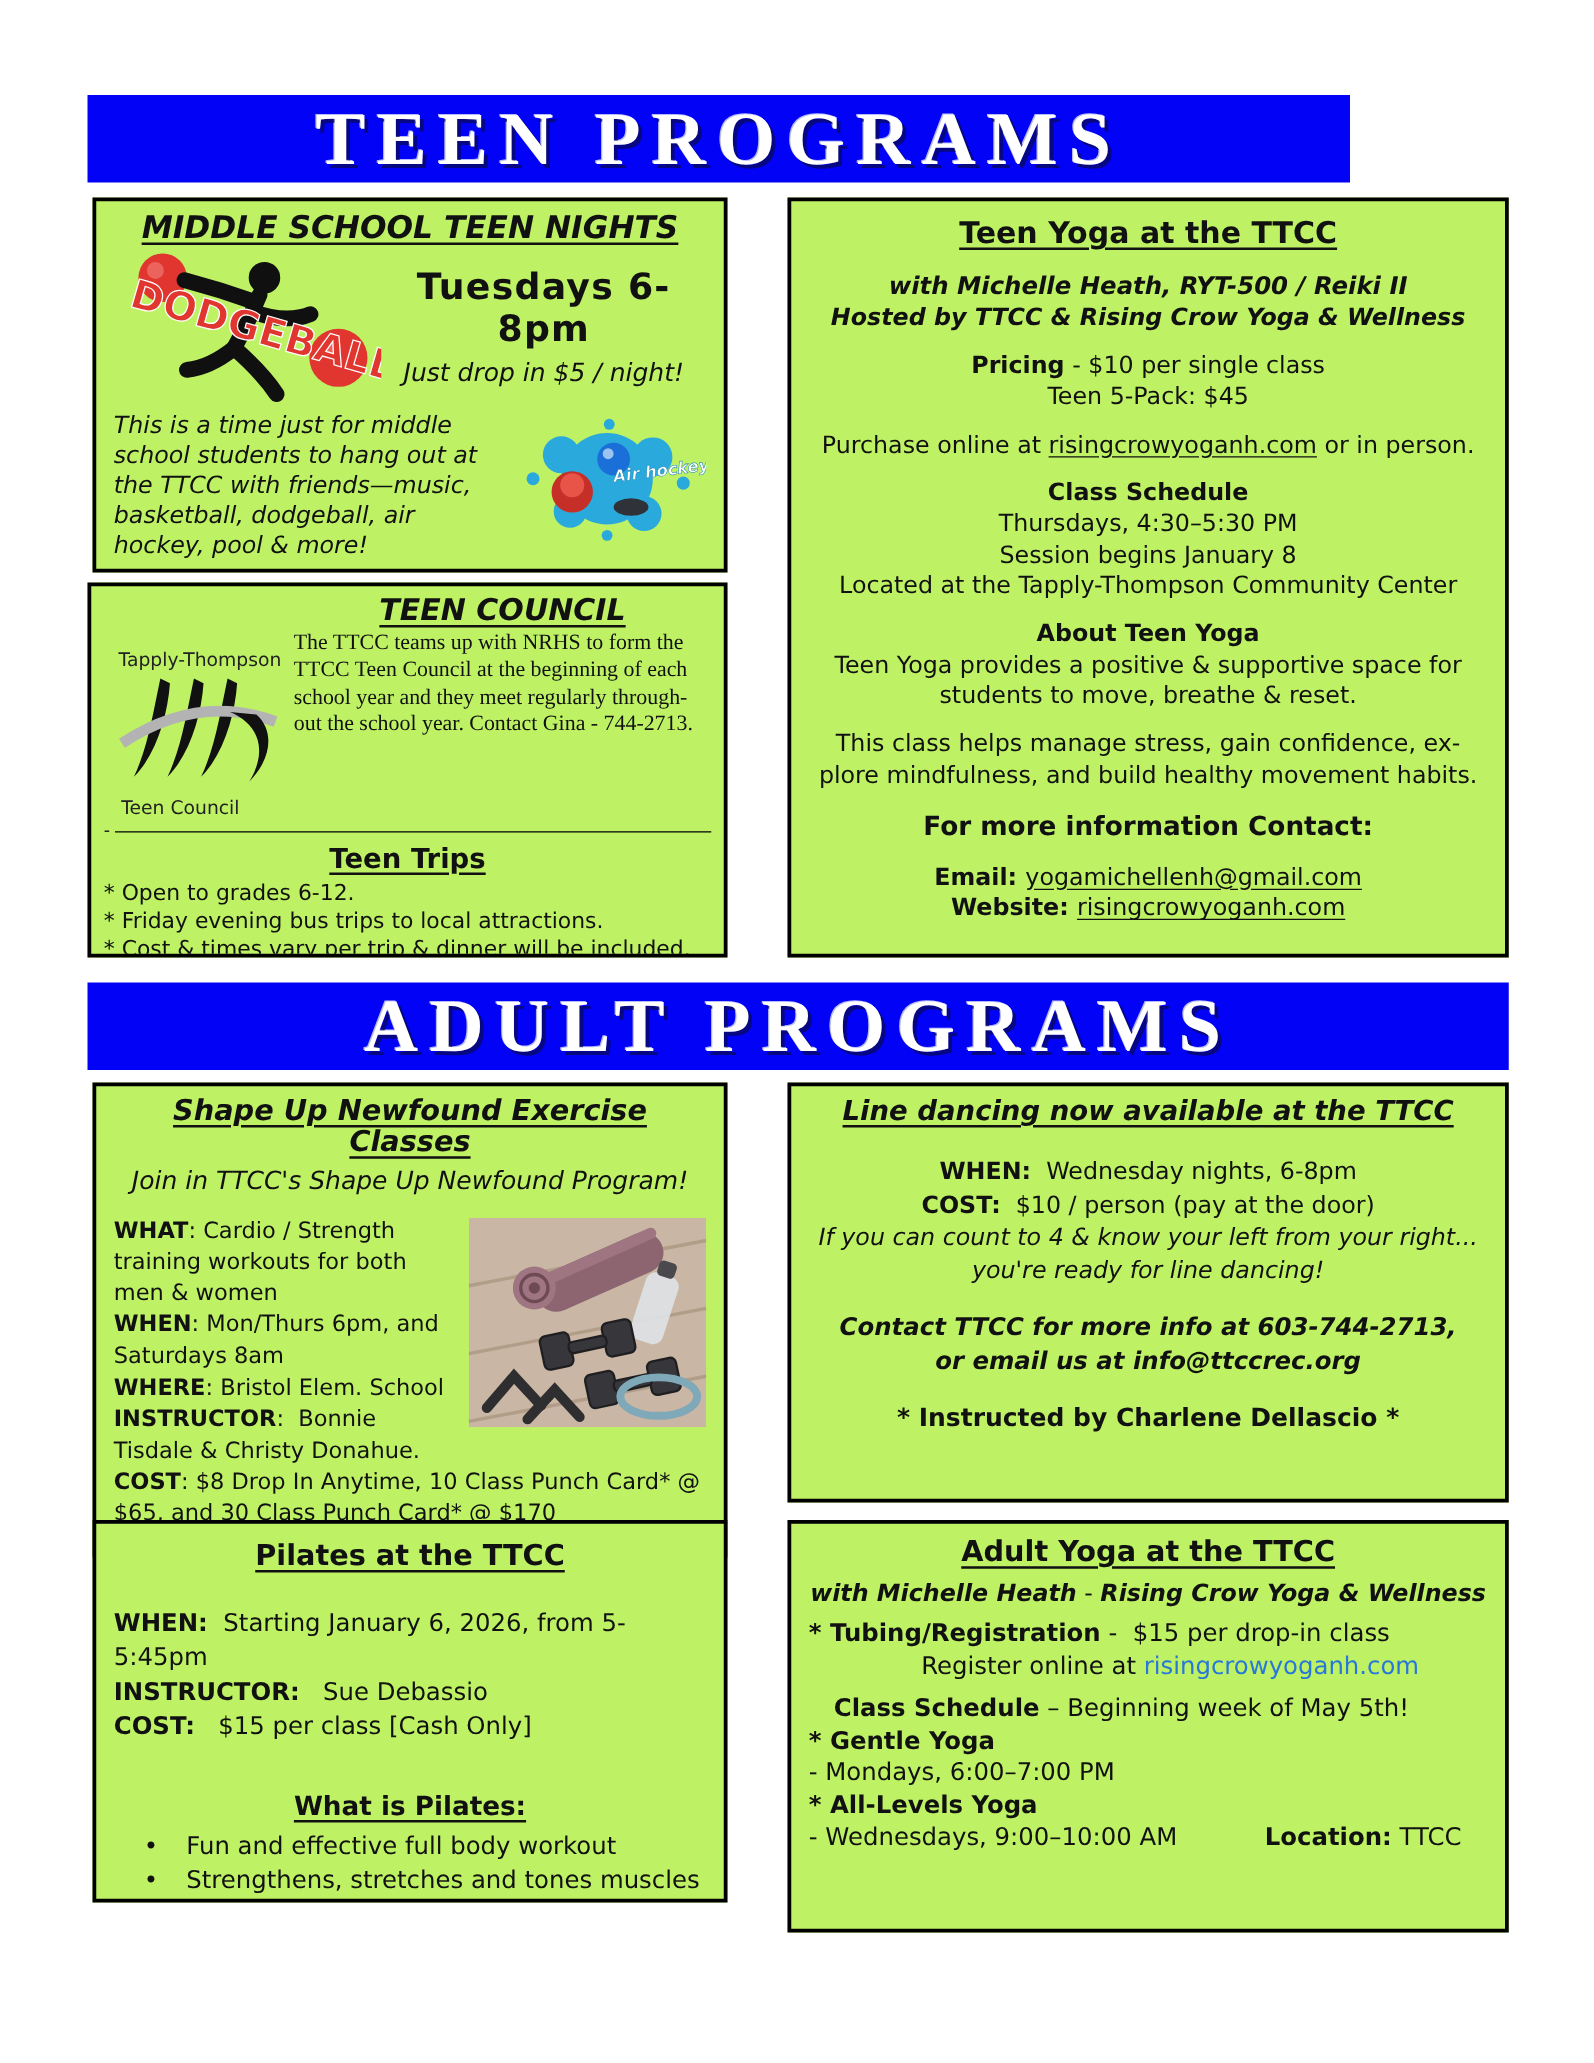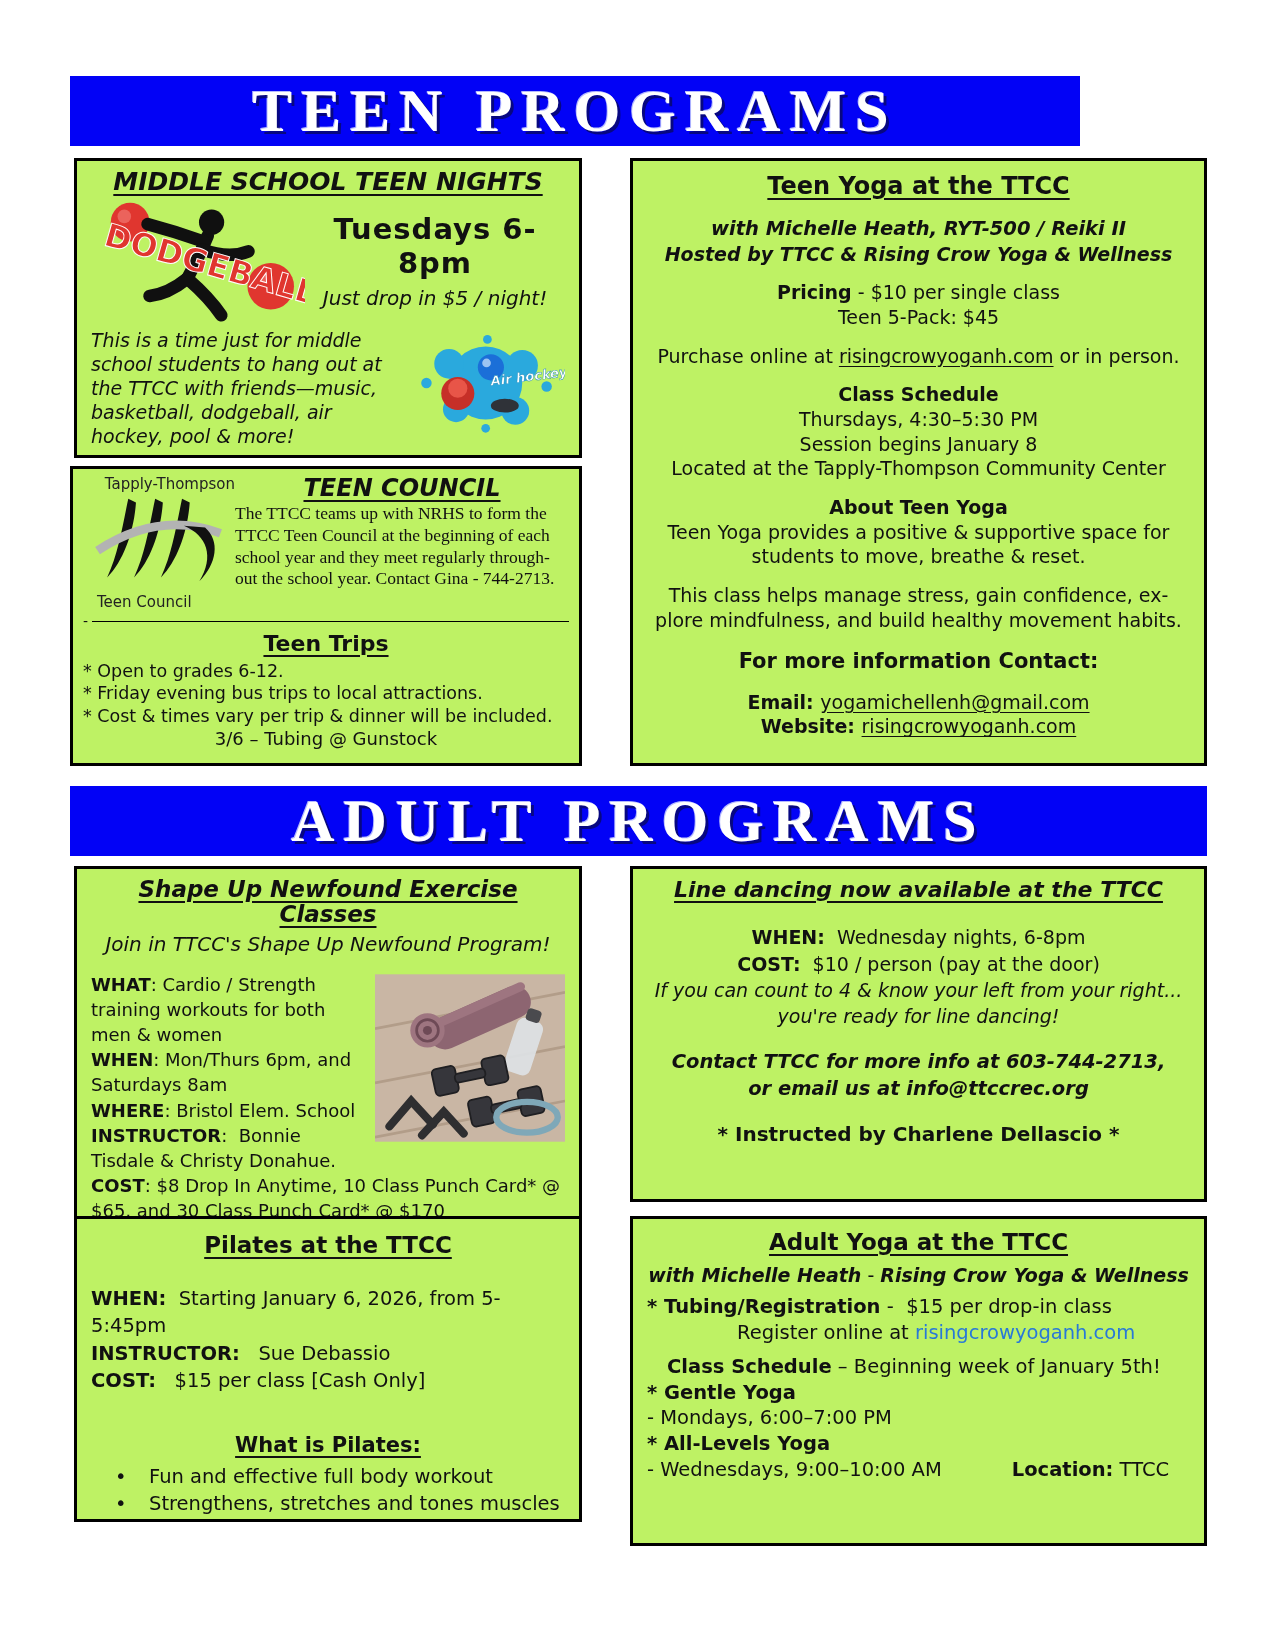--- a/index.html
+++ b/index.html
@@ -39,21 +39,21 @@
   .tn-sched { font-size:29px; font-weight:700; letter-spacing:1px; }
   .tn-drop  { font-size:20px; margin-top:6px; }
   .tn-row2 { display:flex; align-items:flex-start; margin-top:4px; }
   .tn-body { font-size:19px; line-height:1.26; width:316px; }
   .tn-dinner { font-size:19px; margin-top:8px; }
 
   
   #box-teen-council { left:70px; top:466px; width:512px; height:300px; padding:6px 10px; }
   .tc-top { display:flex; }
   .tc-logo { width:152px; flex:0 0 152px; text-align:center; }
-  .tc-logo-top { font-size:15px; color:#222; text-align:right; padding-left:2px; font-family:"DejaVu Sans", sans-serif; }
+  .tc-logo-top { font-size:15px; color:#222; text-align:center; padding-left:2px; font-family:"DejaVu Sans", sans-serif;margin-top:44px; }
   .tc-logo-bottom { font-size:15px; color:#222; text-align:left; padding-left:14px; }
   .tc-right { flex:1; }
   .tc-title { font-size:24px; line-height:1.1; }
   .tc-para { font-family:"Liberation Serif", serif; font-size:17.5px; line-height:1.24; margin-top:2px; }
   .tc-div { display:flex; align-items:center; margin:2px 0 2px 0; }
   .tc-div .dash { font-size:14px; margin-right:4px; }
   .tc-div .rule { flex:1; border-top:1.5px solid #000; }
   .tc-trips-title { font-size:22px; margin-top:2px; }
   .tc-bullets { font-size:17.5px; line-height:1.28; margin-top:4px; }
   .tc-trip-lines { font-size:18px; line-height:1.28; }
@@ -314,21 +314,21 @@
     <div class="ay-with ctr">
       <span class="b i">with Michelle Heath</span><span class="ws"> - </span><span class="b i">Rising Crow Yoga &amp; Wellness</span>
     </div>
     <div class="ay-line">
       <span class="b">* Tubing/Registration</span><span class="ws"> -  $15 per drop-in class</span>
     </div>
     <div class="ay-reg">
       <span class="ws">Register online at </span><a class="link-blue">risingcrowyoganh.com</a>
     </div>
     <div class="ay-sched">
-      <span class="b">Class Schedule</span><span class="ws"> – Beginning week of January 5th!</span>
+      <span class="b">Class Schedule</span><span class="ws"> – Beginning week of May 5th!</span>
     </div>
     <div class="b">* Gentle Yoga</div>
     <div>- Mondays, 6:00–7:00 PM</div>
     <div class="b">*  All-Levels Yoga</div>
     <div class="ay-last">
       <span>- Wednesdays, 9:00–10:00 AM</span>
       <span class="ay-loc"><span class="b">Location:</span><span class="ws"> TTCC</span></span>
     </div>
   </div>
 

